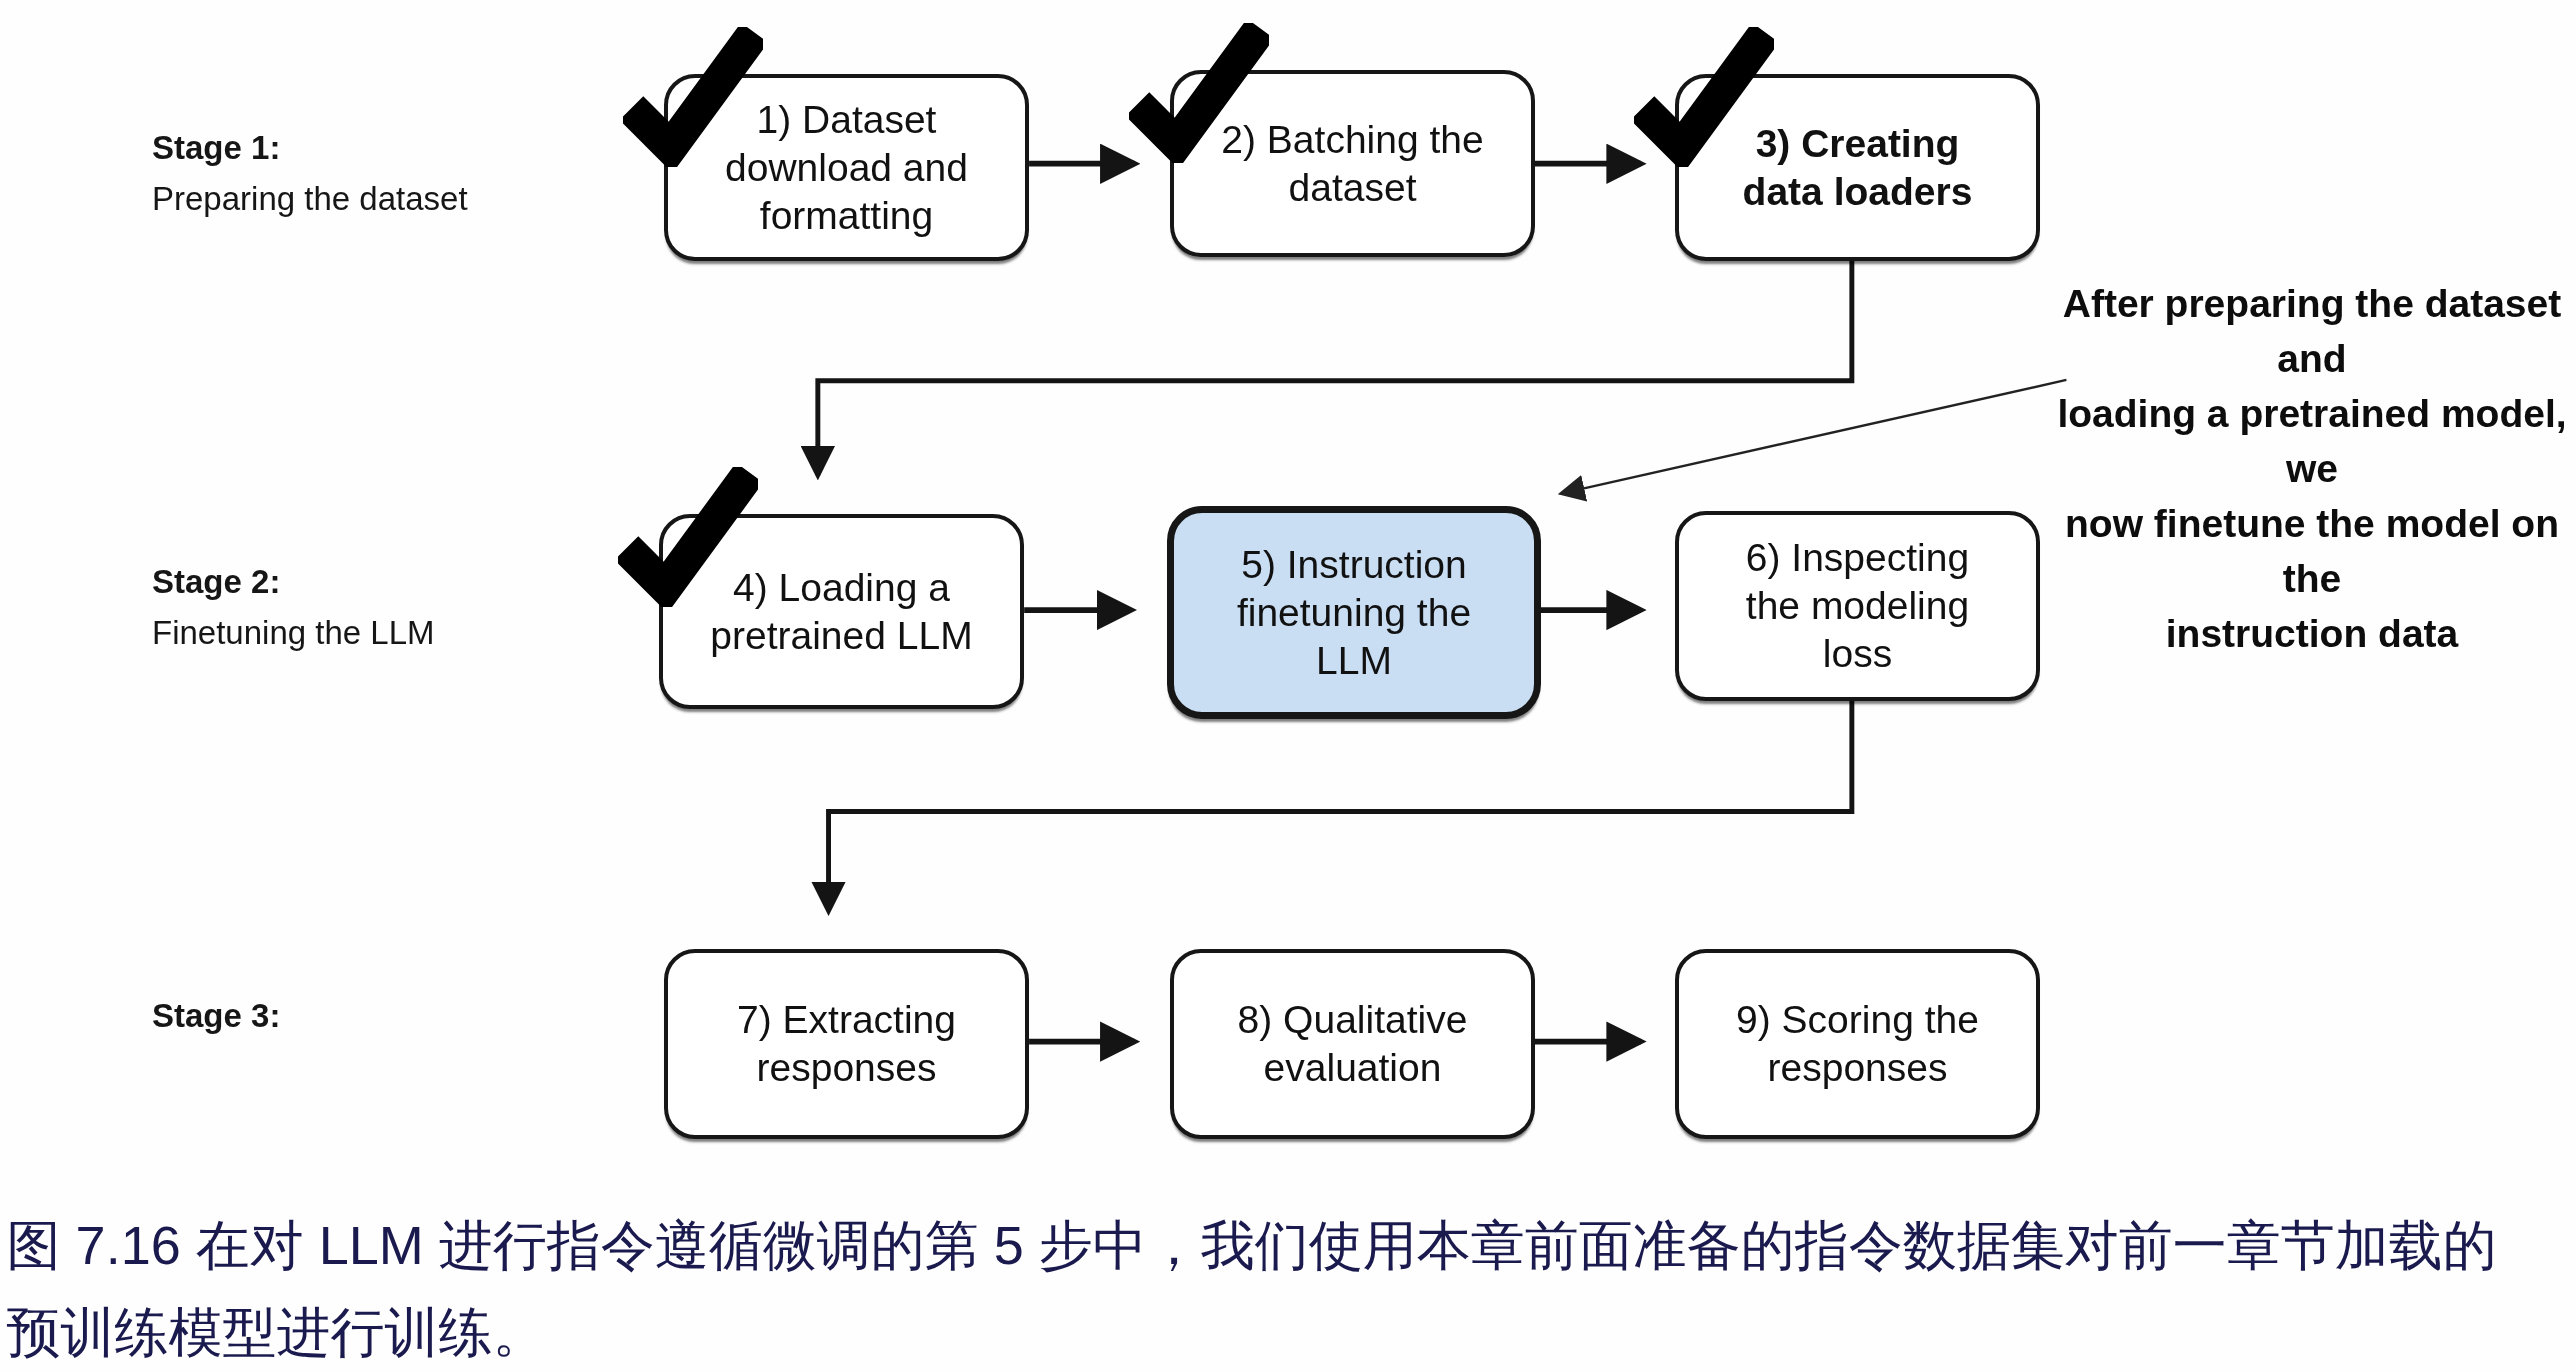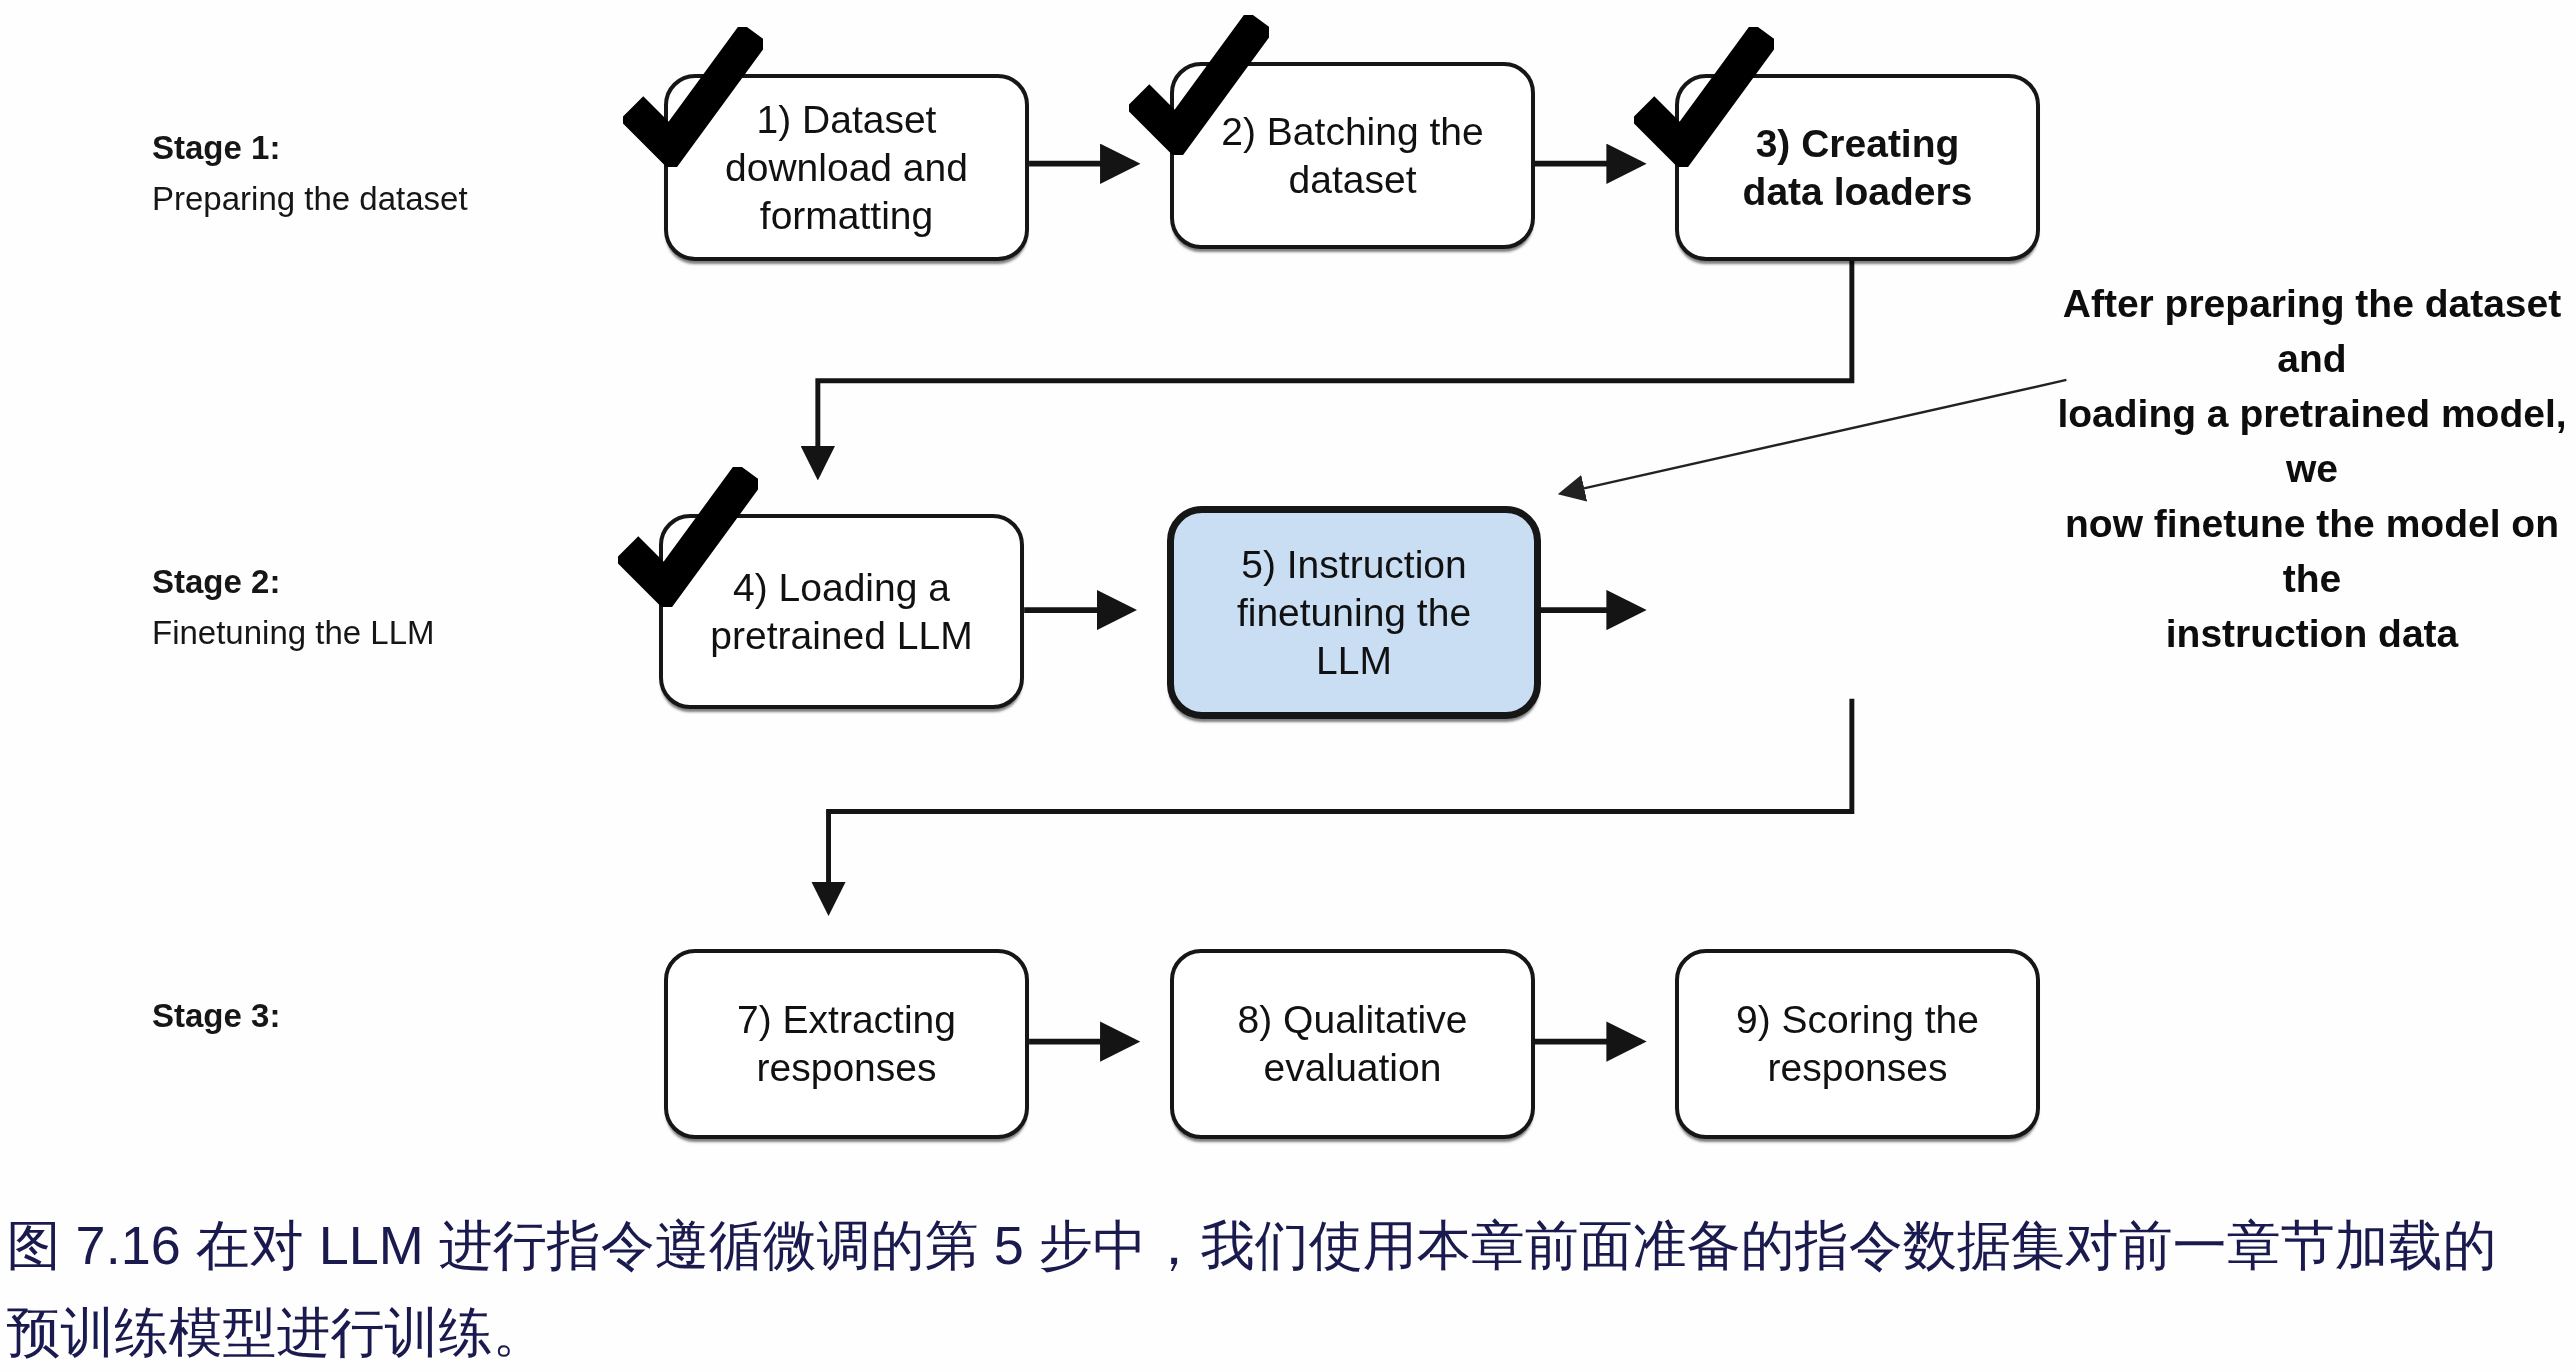--- a/index.html
+++ b/index.html
@@ -15,21 +15,21 @@
     border:4.1px solid #161616; border-radius:31px;
     display:flex; align-items:center; justify-content:center; text-align:center;
     box-shadow:0 5px 2.5px -2.5px rgba(0,0,0,.5);
   }
   .box-label {
     font-size:39px; line-height:48px; color:#111; white-space:pre-line;
   }
   .box.hl { background:var(--hl); border-width:7.4px; border-radius:35px; }
 
   .b1 { left:664px;  top:74px;  height:179px; }
-  .b2 { left:1170px; top:62px;  height:179px; }
+  .b2 { left:1170px; top:70px;  height:179px; }
   .b3 { left:1675px; top:74px;  height:179px;font-weight:bold; }
   .b4 { left:659px;  top:514px; height:187px; }
   .b5 { left:1167px; top:506px; height:199px; width:360px; }
   .b6 { left:1675px; top:511px; height:182px; }
   .b7 { left:664px;  top:949px; }
   .b8 { left:1170px; top:949px; }
   .b9 { left:1675px; top:949px; }
 
   .check { position:absolute; left:-45px; top:-51px; width:140px; height:140px; }
 
@@ -119,20 +119,25 @@
       <path d="M6 58 L34 86 L94 4" fill="none" stroke="#000" stroke-width="24"></path>
       </svg>
     <span class="box-label">4) Loading a
 pretrained LLM</span>
   </div>
   <div class="box b5 hl">
     <span class="box-label">5) Instruction
 finetuning the
 LLM</span>
   </div>
+  <div class="box b6">
+    <span class="box-label">6) Inspecting
+the modeling
+loss</span>
+  </div>
   <div class="box b7">
     <span class="box-label">7) Extracting
 responses</span>
   </div>
   <div class="box b8">
     <span class="box-label">8) Qualitative
 evaluation</span>
   </div>
   <div class="box b9">
     <span class="box-label">9) Scoring the

